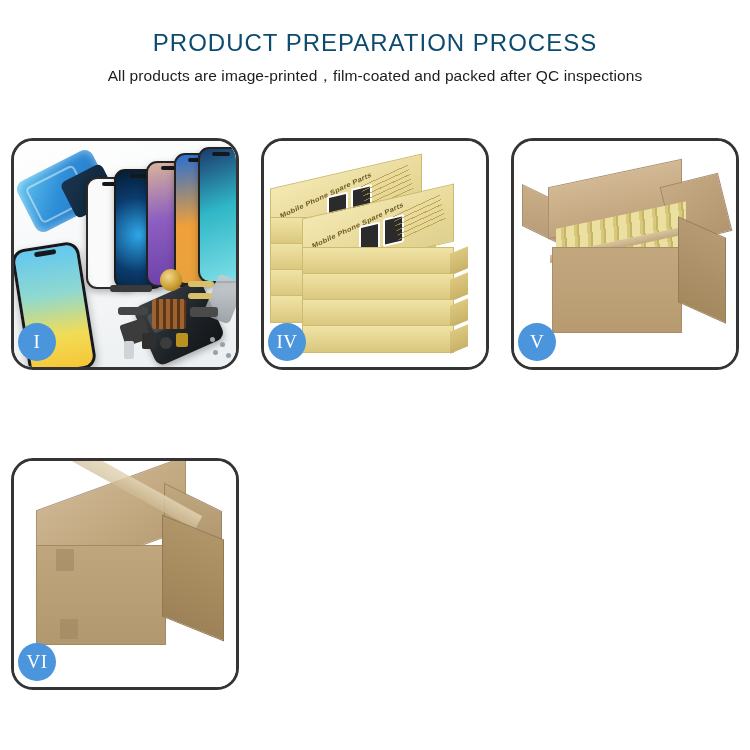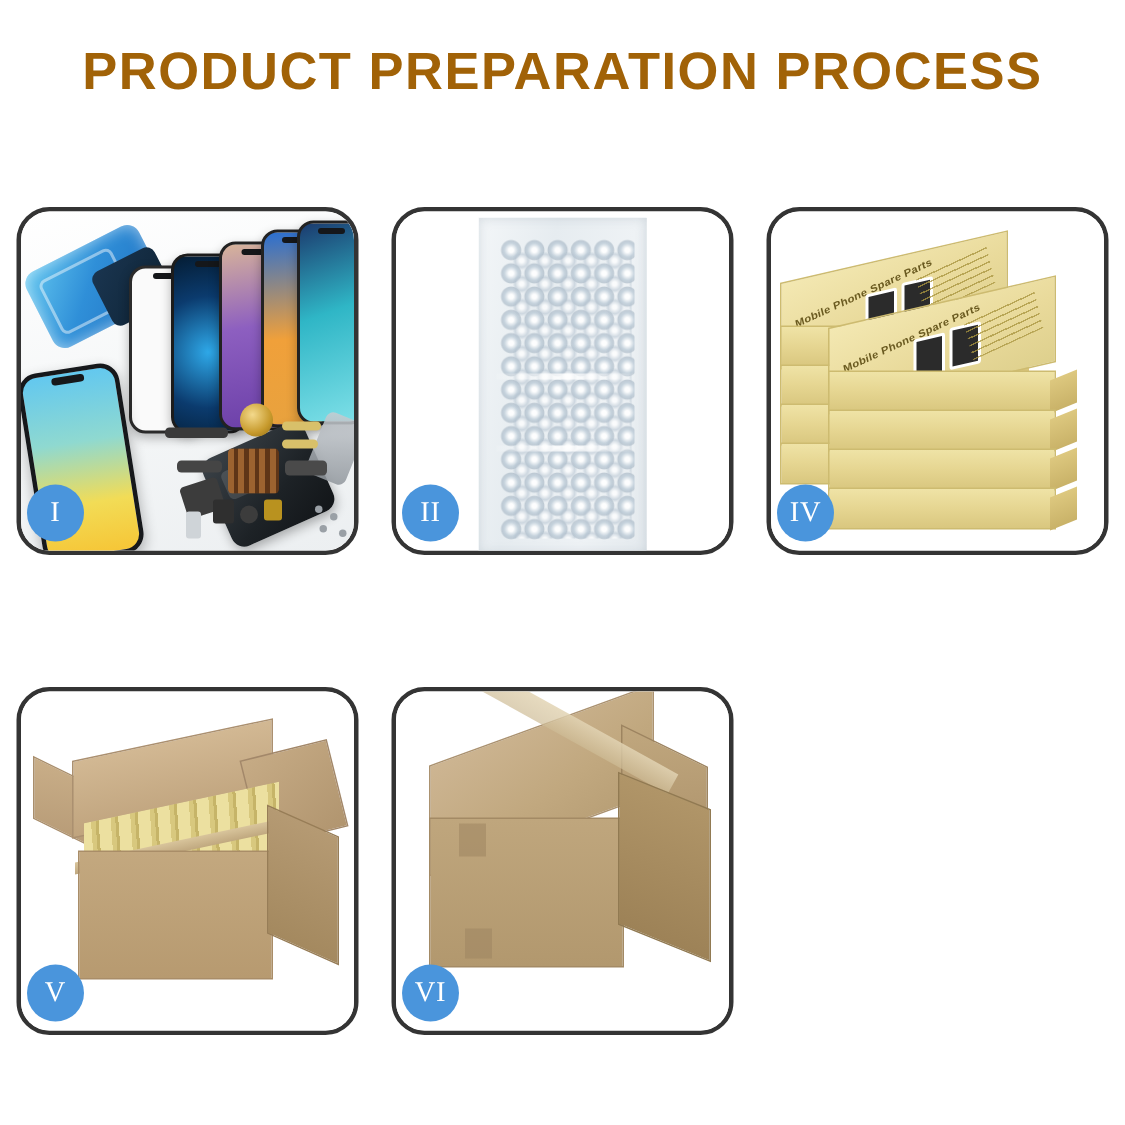--- a/index.html
+++ b/index.html
@@ -7,24 +7,24 @@
     width:750px;height:750px;
     background:#ffffff;
     font-family:"Liberation Sans", sans-serif;
     overflow:hidden;
     position:relative;
   }
 
   
   .header{ text-align:center; padding-top:30px; }
   .title{
-    font-size:35px;
-    font-weight:700;
+    font-size:24px;
+    font-weight:400;
     letter-spacing:1.0px;
-    color:#a16207;
+    color:#0c4a6e;
     line-height:1.05;
     white-space:nowrap;
   }
   .subtitle{
     margin-top:11px;
     font-size:15.5px;
     font-weight:400;
     color:#1d1d1d;
     letter-spacing:.1px;
     white-space:nowrap;
@@ -333,20 +333,21 @@
   .sb-tab2{
     position:absolute;left:46px;top:158px;width:18px;height:20px;
     background:rgba(150,126,92,.40);
   }
 </style>
 </head>
 <body>
 
 <div class="header">
   <div class="title">PRODUCT PREPARATION PROCESS</div>
+  <div class="subtitle">All products are image-printed，film-coated and packed after QC inspections</div>
 </div>
 
 <div class="grid">
 
   <div class="card">
     <div class="card-inner p1">
       <div class="film"></div>
       <div class="film-dark"></div>
       <div class="ph a">
           <span class="notch"></span>
@@ -383,31 +384,20 @@
       <div class="screws">
         <i style="left:0;top:0"></i>
           <i style="left:10px;top:5px"></i>
         <i style="left:3px;top:13px"></i>
           <i style="left:16px;top:16px"></i>
       </div>
     </div>
     <div class="badge">I</div>
   </div>
 
-  <div class="card">
-    <div class="card-inner p2">
-      <div class="wrap-bag">
-        <div class="bubbles"></div>
-        <div class="bubbles2"></div>
-        <div class="bag-seam"></div>
-        <div class="bag-seam s2"></div>
-      </div>
-    </div>
-    <div class="badge">II</div>
-  </div>
 
 
   <div class="card">
     <div class="card-inner p4">
       <div class="stack">
 
         <div class="ytop" style="left:0px;top:16px;">
           <div class="ylabel">Mobile Phone Spare Parts</div>
           <div class="ychip" style="left:56px;top:20px;"></div>
           <div class="ychip" style="left:80px;top:18px;"></div>

